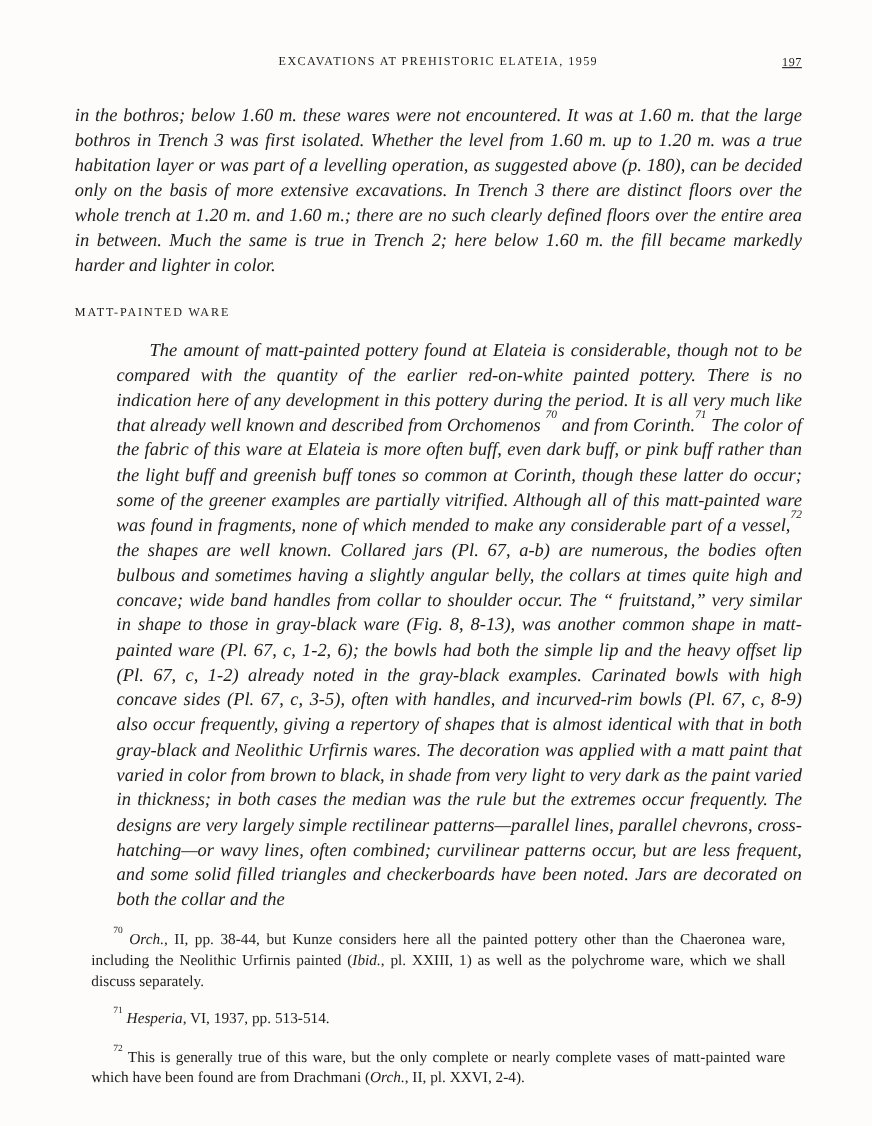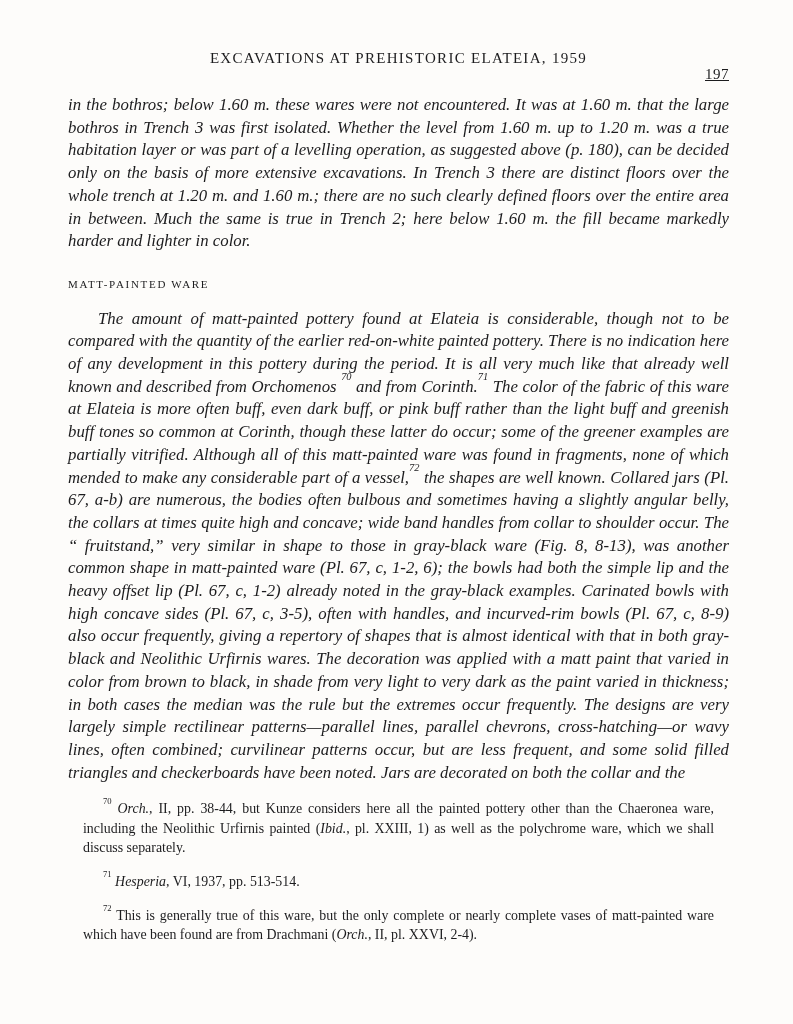--- a/index.html
+++ b/index.html
@@ -18,43 +18,43 @@
     color: #1c1c1e;
     overflow: hidden;
   }
   .content {
     padding: 50px 64px 0 68px;
   }
   .running-head {
     position: relative;
     height: 20px;
     margin-bottom: 24px;
-    font-size: 15px;
+    font-size: 11px;
     letter-spacing: 1.3px;
     white-space: nowrap;
   }
   .running-title {
     position: absolute;
     left: 50%;
     transform: translateX(-50%);
   }
   .page-number {
     position: absolute;
     right: 0;
-    top: 16px;
+    top: 1px;
     letter-spacing: 0.5px;
     text-decoration: underline;
   }
   .body-text {
     font-size: 16.8px;
     line-height: 22.7px;
     text-align: justify;
   }
   .para { margin: 0; font-style: italic; }
-  .para.indented { text-indent: 30px; }
+  .para.indented { text-indent: 30px; margin-left: 38px; }
   .section-heading {
     font-size: 11px;
     font-weight: normal;
     letter-spacing: 1.7px;
     margin: 20px 0 12px 0;
     text-align: left;
   }
   .footnotes {
     margin-top: 14px;
     font-size: 13.9px;

